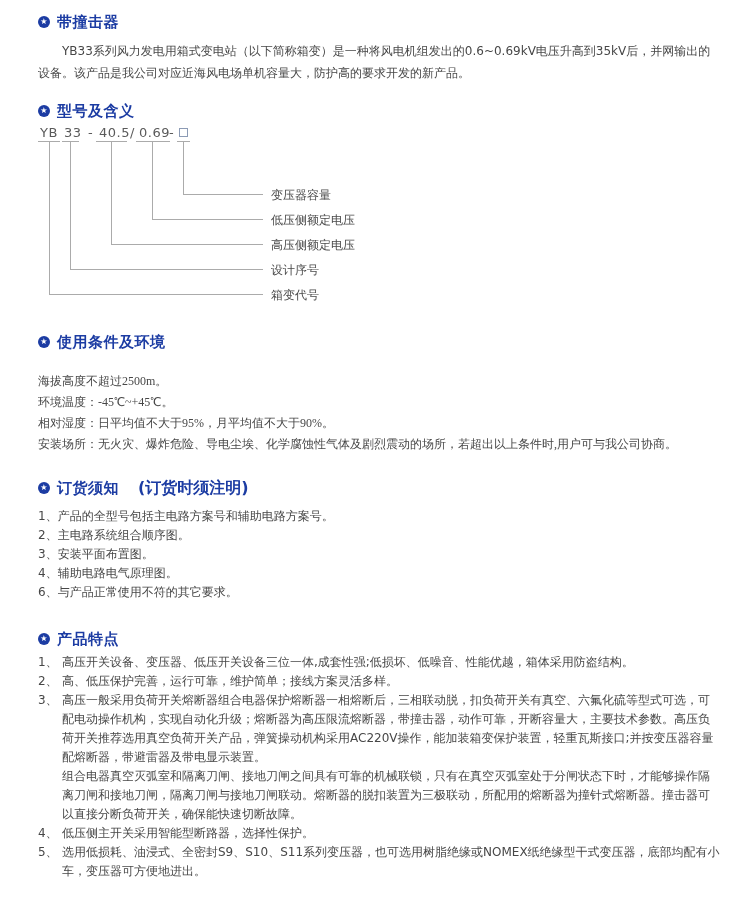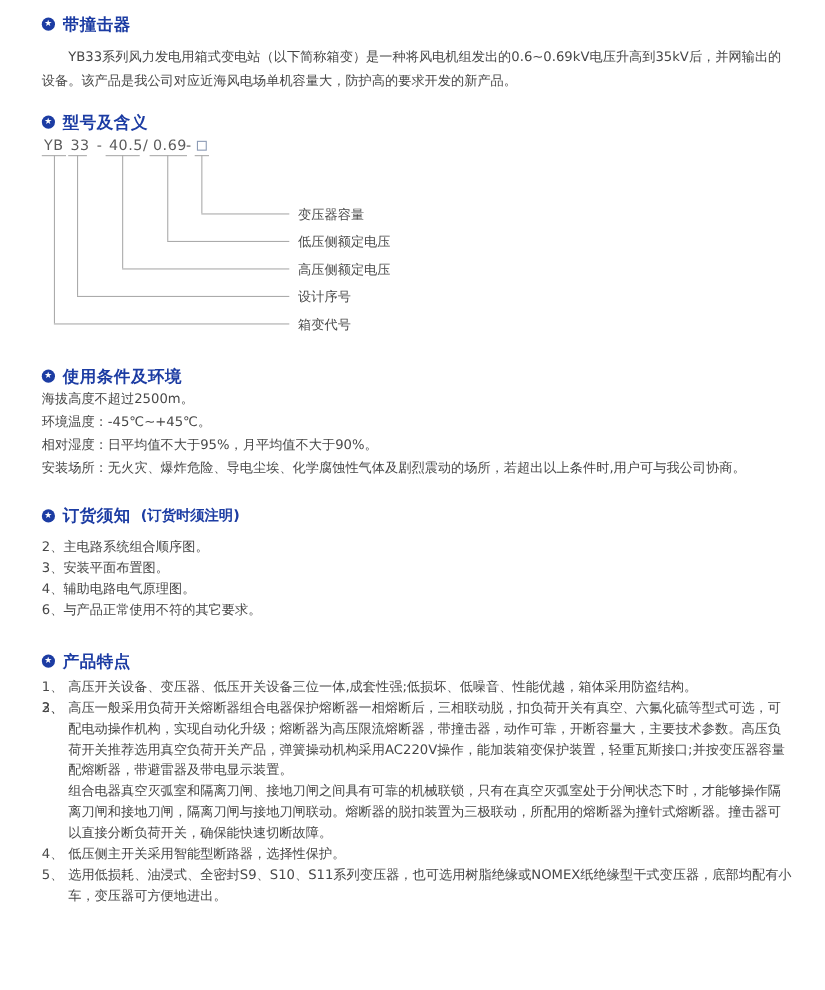--- a/index.html
+++ b/index.html
@@ -28,21 +28,21 @@
     flex: 0 0 auto;
     width: 12px; height: 12px;
     border-radius: 50%;
     background: #1c3ca3;
     color: #ffffff;
     font-size: 8px;
     line-height: 12px;
     text-align: center;
     font-weight: normal;
   }
-  .sec-sub { font-size: 13px; font-weight: 600; margin-left: 2px; letter-spacing: 0; }
+  .sec-sub { font-size: 16px; font-weight: 600; margin-left: 12px; letter-spacing: 0; }
 
   
   .intro {
     margin-top: 8px;
     line-height: 22px;
     text-indent: 2em;
     color: #474747;
     width: 682px;
   }
 
@@ -56,21 +56,21 @@
   .uline { position: absolute; top: 16px; height: 1px; background: #ababab; }
   .dlabel { position: absolute; left: 233px; font-size: 12px; color: #4a4a4a; white-space: nowrap; }
 
   
   .sec-model { margin-top: 17px; }
   .sec-conditions { margin-top: 27px; }
   .sec-ordering { margin-top: 23px; }
   .sec-features { margin-top: 27px; }
 
   
-  .cond-list { margin-top: 0; }
+  .cond-list { margin-top: 19px; font-family: Liberation Serif, serif; }
   .cond-line { line-height: 21px; }
   .order-list { margin-top: 9px; }
   .order-item { line-height: 19px; }
   .feat-list { margin-top: 4px; width: 682px; }
   .feat-item { position: relative; padding-left: 24px; line-height: 19px; }
   .feat-num { position: absolute; left: 0; top: 0; }
   .feat-text { white-space: pre-line; }
 </style>
 </head>
 <body>
@@ -141,39 +141,41 @@
     </div>
   </section>
 
   <section class="sec-ordering">
     <h2 class="sec-title">
       <span class="sec-icon">★</span>
       <span>订货须知</span>
       <span class="sec-sub">(订货时须注明)</span>
     </h2>
     <div class="order-list">
+      <div class="order-item">1、产品的全型号包括主电路方案号和辅助电路方案号。</div>
       <div class="order-item">2、主电路系统组合顺序图。</div>
       <div class="order-item">3、安装平面布置图。</div>
       <div class="order-item">4、辅助电路电气原理图。</div>
       <div class="order-item">6、与产品正常使用不符的其它要求。</div>
     </div>
   </section>
 
   <section class="sec-features">
     <h2 class="sec-title">
       <span class="sec-icon">★</span>
       <span>产品特点</span>
     </h2>
     <div class="feat-list">
       <div class="feat-item">
         <span class="feat-num">1、</span>
         <span class="feat-text">高压开关设备、变压器、低压开关设备三位一体,成套性强;低损坏、低噪音、性能优越，箱体采用防盗结构。</span>
       </div>
       <div class="feat-item">
         <span class="feat-num">2、</span>
+        <span class="feat-text">高、低压保护完善，运行可靠，维护简单；接线方案灵活多样。</span>
       </div>
       <div class="feat-item">
         <span class="feat-num">3、</span>
         <span class="feat-text">高压一般采用负荷开关熔断器组合电器保护熔断器一相熔断后，三相联动脱，扣负荷开关有真空、六氟化硫等型式可选，可配电动操作机构，实现自动化升级；熔断器为高压限流熔断器，带撞击器，动作可靠，开断容量大，主要技术参数。高压负荷开关推荐选用真空负荷开关产品，弹簧操动机构采用AC220V操作，能加装箱变保护装置，轻重瓦斯接口;并按变压器容量配熔断器，带避雷器及带电显示装置。
 组合电器真空灭弧室和隔离刀闸、接地刀闸之间具有可靠的机械联锁，只有在真空灭弧室处于分闸状态下时，才能够操作隔离刀闸和接地刀闸，隔离刀闸与接地刀闸联动。熔断器的脱扣装置为三极联动，所配用的熔断器为撞针式熔断器。撞击器可以直接分断负荷开关，确保能快速切断故障。</span>
       </div>
       <div class="feat-item">
         <span class="feat-num">4、</span>
         <span class="feat-text">低压侧主开关采用智能型断路器，选择性保护。</span>
       </div>

